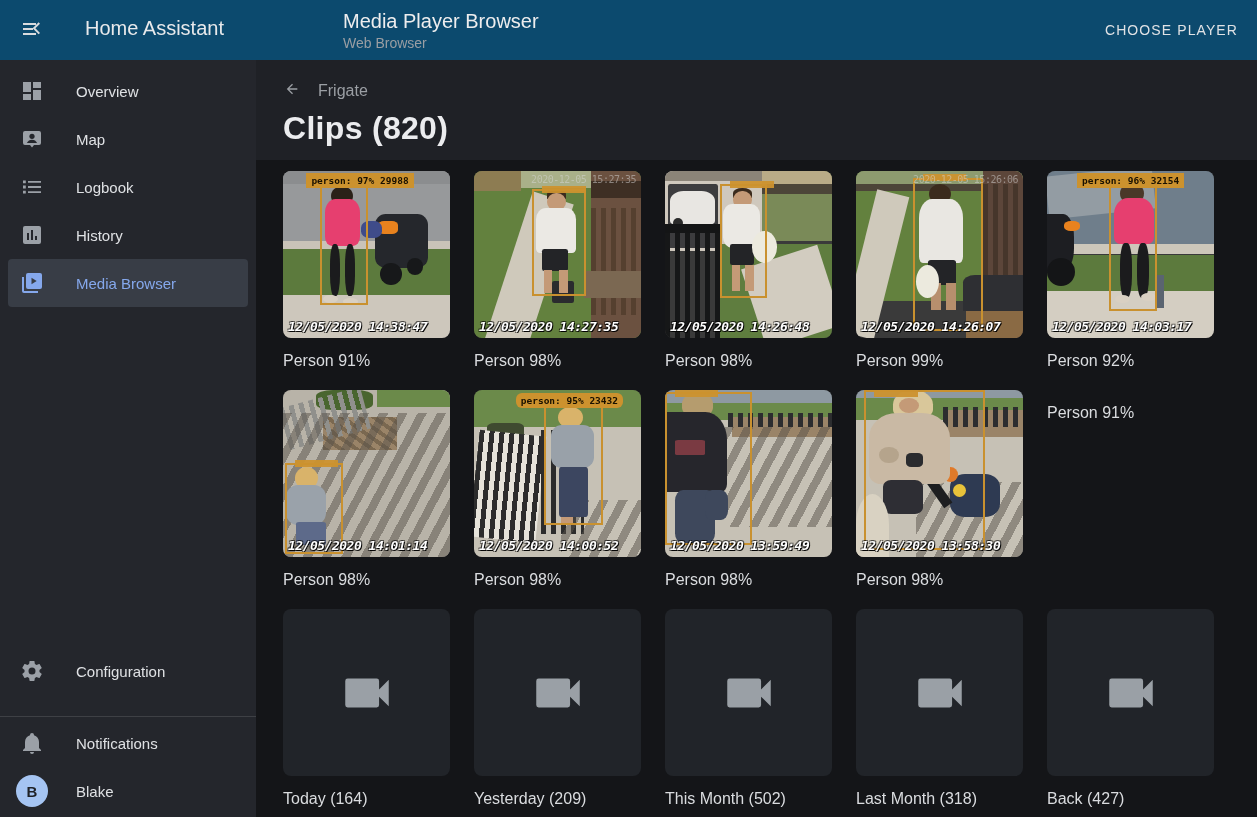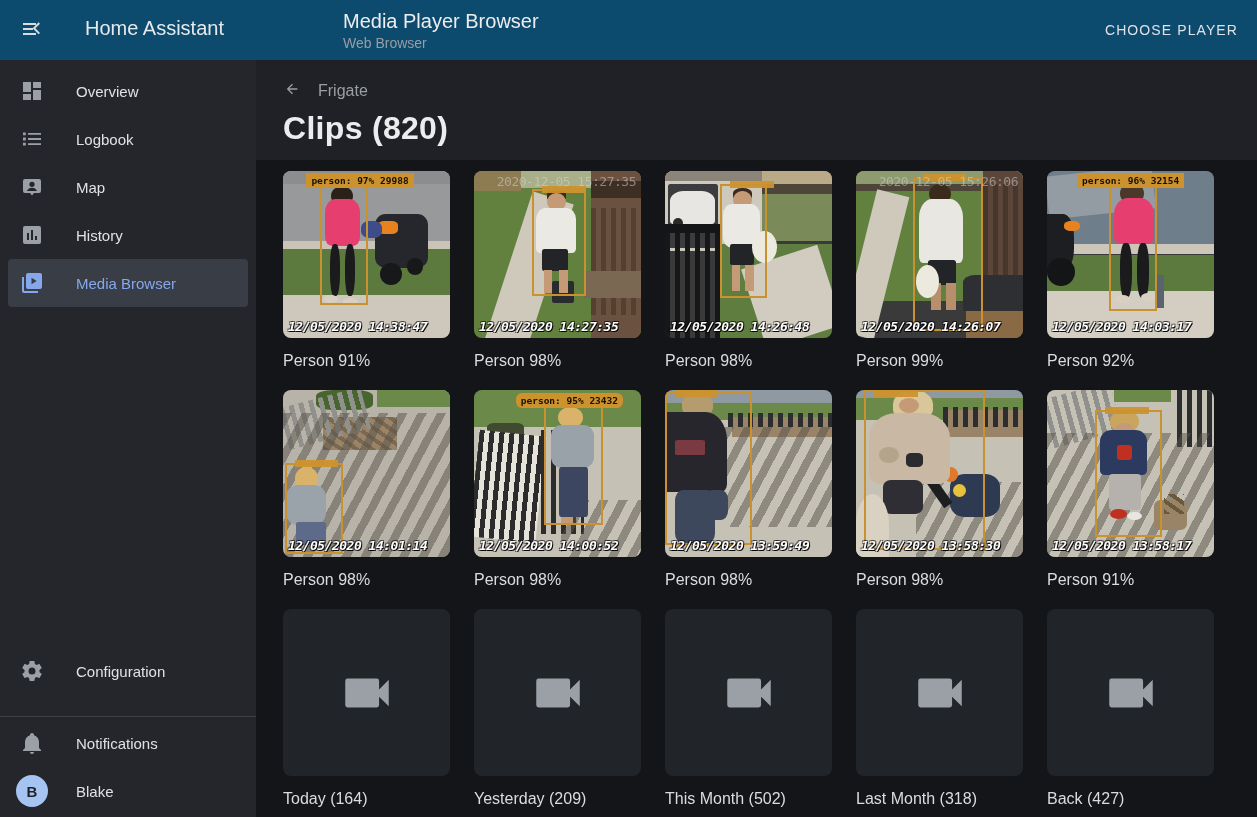--- a/index.html
+++ b/index.html
@@ -46,21 +46,21 @@
   .cell { width:167px; cursor:pointer; }
   .thumb { position:relative; width:167px; height:167px; border-radius:8px; overflow:hidden; background:#3a3a3a; }
   .thumb.folder { background:#212429; display:flex; align-items:center; justify-content:center; }
   .thumb.folder svg { width:58px; height:58px; color:#9aa0a6; }
   .caption { margin-top:13px; font-size:16px; color:#dadcdf; line-height:19px; white-space:nowrap; }
   .shape { position:absolute; }
   .bbox { position:absolute; border:2px solid #c9912f; }
   .det-label { position:absolute; background:#cc922e; color:#181000; font-family:"DejaVu Sans Mono",monospace;
     font-size:9.5px; font-weight:700; padding:2px 5px; white-space:nowrap; line-height:11px; }
   .tiny-label { position:absolute; background:#cc922e; opacity:0.95; height:7px; width:26%; }
-  .osd { position:absolute; top:3px; right:5px; font-family:"DejaVu Sans Mono",monospace; font-size:13px;
+  .osd { position:absolute; top:3px; right:5px; font-family:"DejaVu Sans Mono",monospace; font-size:10px;
     color:rgba(215,215,215,0.5); letter-spacing:-0.5px; }
   .ts { position:absolute; left:5px; bottom:4px; font-family:"DejaVu Sans Mono",monospace; font-weight:700;
     font-style:italic; font-size:13px; letter-spacing:-0.5px; color:#ffffff;
     text-shadow:1px 1px 0 rgba(0,0,0,0.95), -1px -1px 0 rgba(0,0,0,0.55), 1px -1px 0 rgba(0,0,0,0.55), -1px 1px 0 rgba(0,0,0,0.55); }
 </style>
 </head>
 <body>
 
 <div class="topbar">
   <button class="menu-btn">
@@ -80,32 +80,32 @@
 
 <div class="sidebar">
   <div class="nav-top" id="nav-top">
       <div class="sidebar-item">
         <span class="ic"><svg width="24" height="24" viewBox="0 0 24 24" fill="currentColor">
             <path d="M13,3V9H21V3M13,21H21V11H13M3,21H11V15H3M3,13H11V3H3"></path>
           </svg></span>
         <span class="lbl">Overview</span>
       </div>
       <div class="sidebar-item">
-        <span class="ic"><svg width="24" height="24" viewBox="0 0 24 24" fill="currentColor">
-            <path d="M3 5.5h2.8v2.8H3zM3 10.6h2.8v2.8H3zM3 15.7h2.8v2.8H3zM8 6h13v1.8H8zM8 11.1h13v1.8H8zM8 16.2h13v1.8H8z"></path>
-          </svg></span>
-        <span class="lbl">Logbook</span>
-      </div>
-      <div class="sidebar-item">
         <span class="ic"><svg width="24" height="24" viewBox="0 0 24 24">
             <path fill="currentColor" d="M5 4h14a2 2 0 0 1 2 2v10a2 2 0 0 1-2 2h-5l-2 2.6L10 18H5a2 2 0 0 1-2-2V6a2 2 0 0 1 2-2z"></path>
             <circle cx="12" cy="9.3" r="2.6" fill="#24262c"></circle>
             <path d="M6.9 16c.9-2.1 2.9-3.3 5.1-3.3s4.2 1.2 5.1 3.3z" fill="#24262c"></path>
           </svg></span>
         <span class="lbl">Map</span>
+      </div>
+      <div class="sidebar-item">
+        <span class="ic"><svg width="24" height="24" viewBox="0 0 24 24" fill="currentColor">
+            <path d="M3 5.5h2.8v2.8H3zM3 10.6h2.8v2.8H3zM3 15.7h2.8v2.8H3zM8 6h13v1.8H8zM8 11.1h13v1.8H8zM8 16.2h13v1.8H8z"></path>
+          </svg></span>
+        <span class="lbl">Logbook</span>
       </div>
       <div class="sidebar-item">
         <span class="ic"><svg width="24" height="24" viewBox="0 0 24 24">
             <rect x="3" y="3" width="18" height="18" rx="2" fill="currentColor"></rect>
             <path d="M7 10h2v7H7zM11 7h2v10h-2zM15 13h2v4h-2z" fill="#24262c"></path>
           </svg></span>
         <span class="lbl">History</span>
       </div>
       <div class="sidebar-item active">
         <span class="ic"><svg width="24" height="24" viewBox="0 0 24 24">
@@ -351,39 +351,20 @@
           <div class="shape" style="left: 30%; top: 38%; width: 10%; height: 8%; background: rgb(42, 43, 46); border-radius: 30%;"></div>
           <div class="shape" style="left: 16%; top: 54%; width: 24%; height: 20%; background: rgb(46, 46, 52); border-radius: 20%;"></div>
           <div class="shape" style="left: 0%; top: 62%; width: 20%; height: 38%; background: rgb(217, 210, 194); border-radius: 50% 50% 0px 0px;"></div>
           <div class="bbox" style="left: 5%; top: 0%; width: 72%; height: 96%;"></div>
           <div class="tiny-label" style="left: 11%; top: 0%;"></div>
           <div class="ts">12/05/2020 13:58:30</div>
         </div>
         <div class="caption">Person 98%</div>
       </div>
       <div class="cell">
-        <div class="thumb">
-          <div class="shape" style="left: 0%; top: 0%; width: 100%; height: 100%; background: rgb(198, 193, 181);"></div>
-          <div class="shape" style="left: 40%; top: 0%; width: 34%; height: 7%; background: rgb(107, 138, 74);"></div>
-          <div class="shape" style="left: 78%; top: 0%; width: 22%; height: 34%; background: repeating-linear-gradient(90deg, rgb(44, 45, 47) 0px, rgb(44, 45, 47) 5px, transparent 5px, transparent 10px);"></div>
-          <div class="shape" style="left: 0%; top: 0%; width: 42%; height: 30%; background: repeating-linear-gradient(90deg, rgb(144, 144, 140) 0px, rgb(144, 144, 140) 5px, transparent 5px, transparent 10px); transform: rotate(-15deg);"></div>
-          <div class="shape" style="left: 0%; top: 26%; width: 100%; height: 74%; background: repeating-linear-gradient(118deg, rgba(88, 82, 74, 0.5) 0px, rgba(88, 82, 74, 0.5) 8px, transparent 8px, transparent 17px);"></div>
-          <div class="shape" style="left: 64%; top: 66%; width: 20%; height: 18%; background: rgb(154, 132, 104); border-radius: 20%;"></div>
-          <div class="shape" style="left: 70%; top: 62%; width: 12%; height: 12%; background: repeating-linear-gradient(35deg, rgb(107, 90, 58) 0px, rgb(107, 90, 58) 4px, transparent 4px, transparent 9px);"></div>
-          <div class="shape" style="left: 38%; top: 12%; width: 17%; height: 14%; background: rgb(201, 165, 94); border-radius: 50%;"></div>
-          <div class="shape" style="left: 40%; top: 20%; width: 12%; height: 9%; background: rgb(196, 154, 119); border-radius: 50%;"></div>
-          <div class="shape" style="left: 32%; top: 24%; width: 28%; height: 27%; background: rgb(43, 58, 94); border-radius: 25% 25% 10% 10%;"></div>
-          <div class="shape" style="left: 42%; top: 33%; width: 9%; height: 9%; background: rgb(192, 48, 32); border-radius: 20%;"></div>
-          <div class="shape" style="left: 37%; top: 50%; width: 19%; height: 22%; background: rgb(181, 178, 174); border-radius: 10%;"></div>
-          <div class="shape" style="left: 38%; top: 71%; width: 10%; height: 6%; background: rgb(192, 48, 32); border-radius: 50%;"></div>
-          <div class="shape" style="left: 48%; top: 73%; width: 9%; height: 5%; background: rgb(232, 230, 226); border-radius: 50%;"></div>
-          <div class="bbox" style="left: 29%; top: 12%; width: 40%; height: 76%;"></div>
-          <div class="tiny-label" style="left: 35%; top: 10%;"></div>
-          <div class="ts">12/05/2020 13:58:17</div>
-        </div>
         <div class="caption">Person 91%</div>
       </div>
       <div class="cell">
         <div class="thumb folder">
           <span style="width: 58px; height: 58px; color: rgb(154, 160, 166); display: block;"><svg viewBox="0 0 24 24" fill="currentColor">
               <path d="M17,10.5V7A1,1 0 0,0 16,6H4A1,1 0 0,0 3,7V17A1,1 0 0,0 4,18H16A1,1 0 0,0 17,17V13.5L21,17.5V6.5L17,10.5Z"></path>
             </svg></span>
         </div>
         <div class="caption">Today (164)</div>
       </div>

